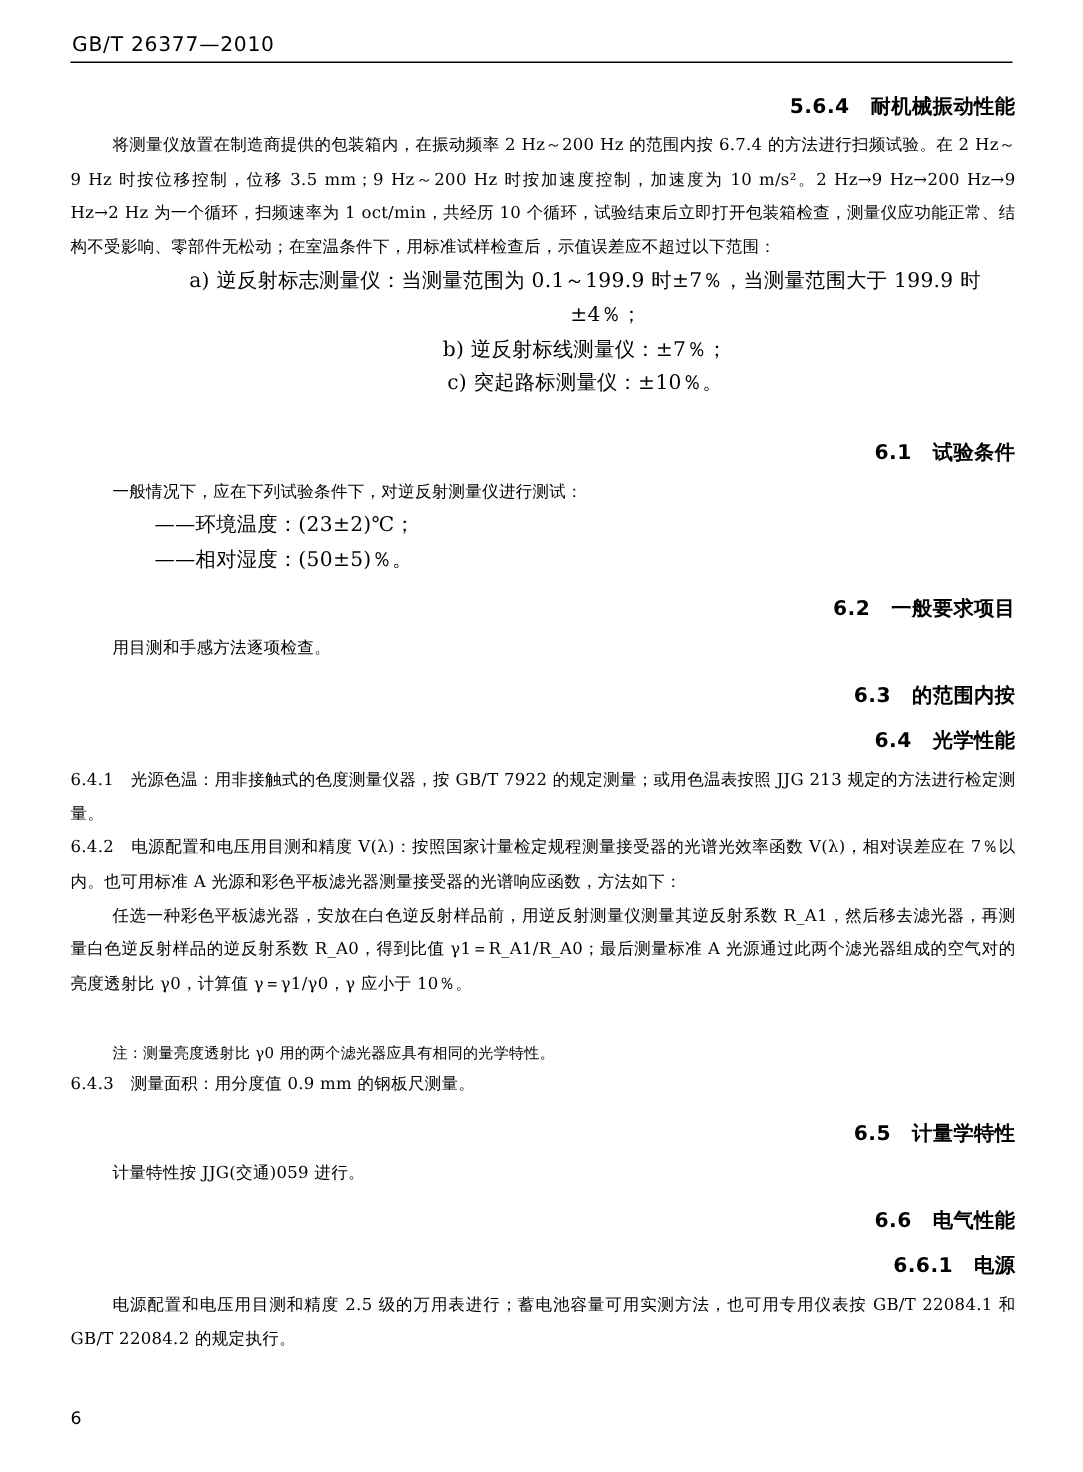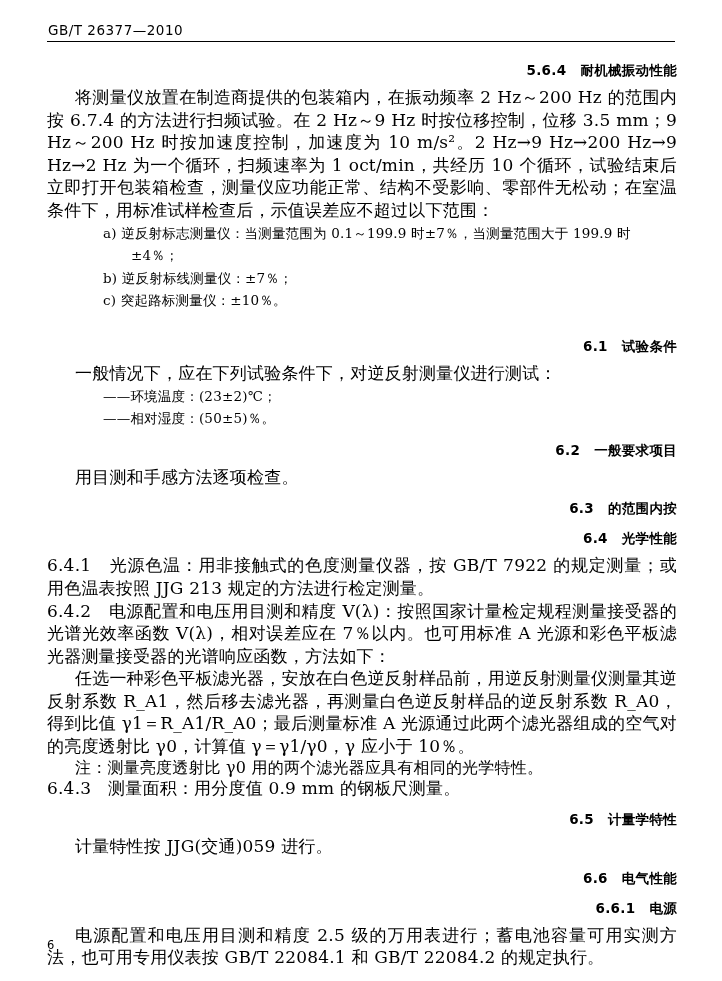--- a/index.html
+++ b/index.html
@@ -52,49 +52,51 @@
     letter-spacing: 0.3px;
     text-align: right;
   }
   .h-num .txt {
     margin-left: 14px;
   }
   .h-num.level1 .txt {
     margin-left: 18px;
   }
   p.body {
-    font-size: 17px;
+    font-size: 11px;
     line-height: 22.6px;
     margin: 0 0 0 0;
     text-align: justify;
     text-indent: 28px;
     letter-spacing: 0.2px;
   }
   p.body.noindent {
     text-indent: 0;
   }
   .list-item {
     font-size: 13.5px;
     line-height: 22.6px;
     margin-left: 56px;
     text-indent: -28px;
     padding-left: 28px;
     letter-spacing: 0.2px;
+    text-align: center;
   }
   .dash-item {
     font-size: 13.5px;
     line-height: 22.6px;
     margin-left: 56px;
     letter-spacing: 0.2px;
   }
   .note {
-    font-size: 16px;
+    font-size: 10px;
     line-height: 19px;
     margin-left: 28px;
     letter-spacing: 0.2px;
+    margin-top: 26px;
   }
   .gap-s { height: 5px; }
   .gap-m { height: 9px; }
   .pagenum {
     position: absolute;
     left: 47px;
     top: 938px;
     font-size: 11.5px;
     font-family: "DejaVu Sans", "Liberation Sans", sans-serif;
   }

